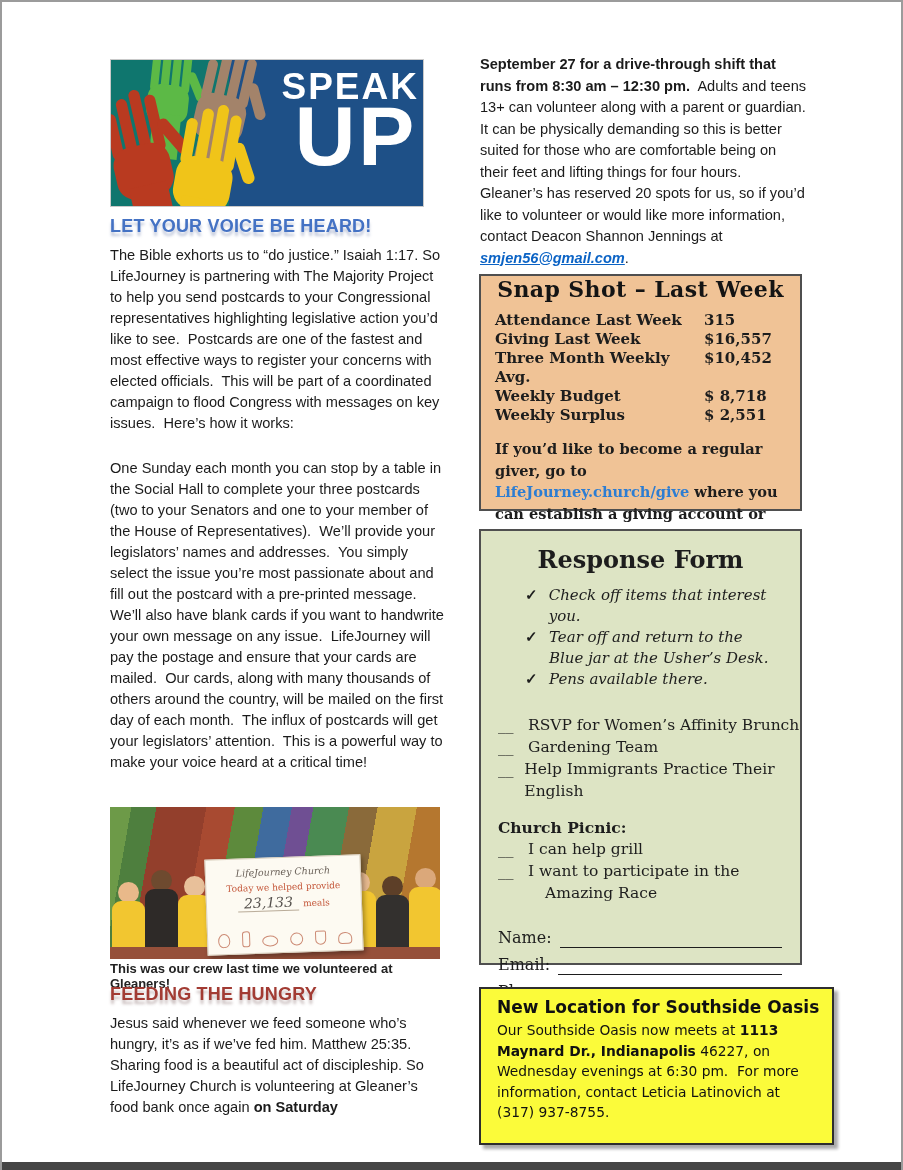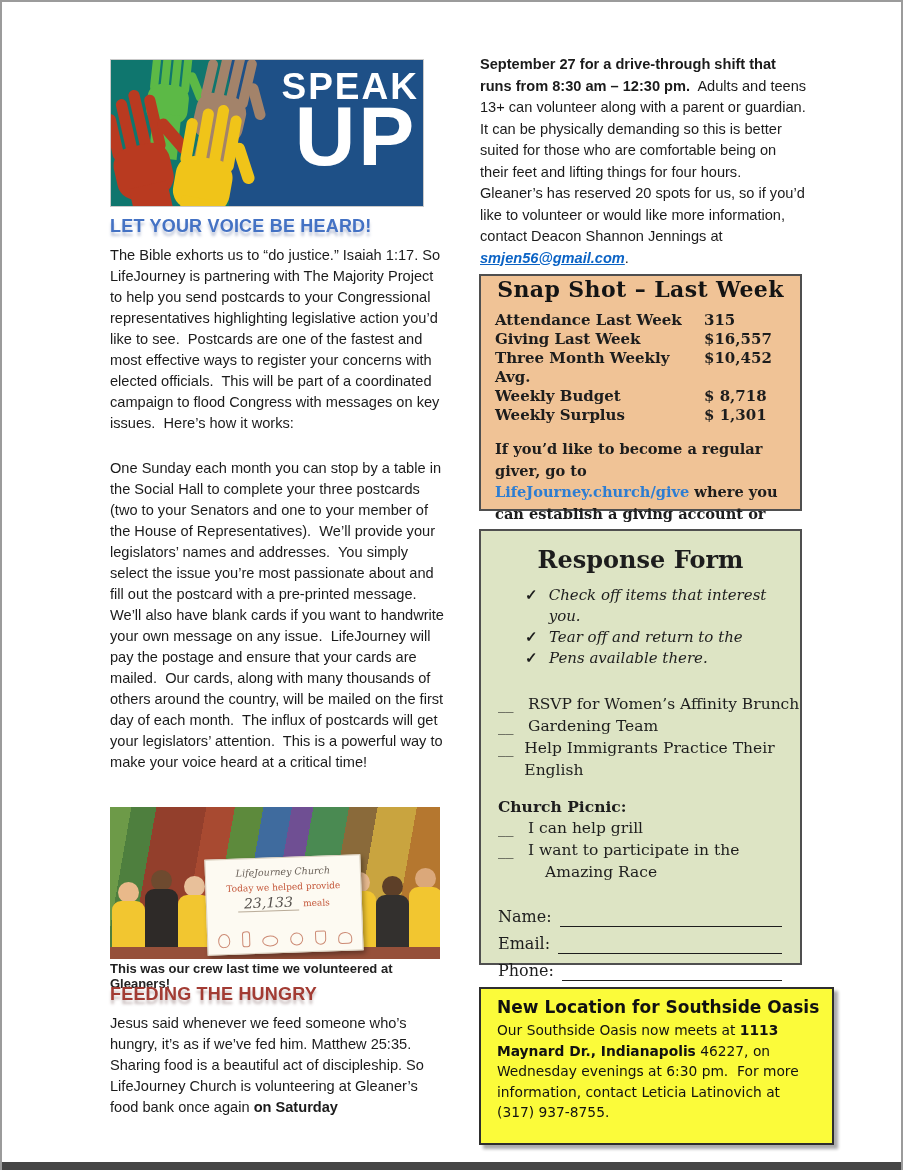--- a/index.html
+++ b/index.html
@@ -205,37 +205,38 @@
       <div class="snap-row">
         <span>Three Month Weekly Avg.</span>
         <span class="snap-val">$10,452</span>
       </div>
       <div class="snap-row">
         <span>Weekly Budget</span>
         <span class="snap-val">$ 8,718</span>
       </div>
       <div class="snap-row">
         <span>Weekly Surplus</span>
-        <span class="snap-val">$ 1,301</span>
+        <span class="snap-val">$ 2,551</span>
       </div>
     </div>
     <div class="snap-note"><span>If you’d like to become a regular giver, go to </span><span class="plainlink" style="color: rgb(45, 125, 210);">LifeJourney.church/give</span><span> where you can establish a giving account or text to give.</span></div>
   </div>
 
   <div class="abs box form">
     <div class="form-title">Response Form</div>
     <div class="bullets">
       <div class="bullet">
         <span class="chk">✓</span>
         <span>Check off items that interest you.</span>
       </div>
       <div class="bullet">
         <span class="chk">✓</span>
         <span>Tear off and return to the</span>
       </div>
+      <div class="bullet-cont">Blue jar at the Usher’s Desk.</div>
       <div class="bullet">
         <span class="chk">✓</span>
         <span>Pens available there.</span>
       </div>
     </div>
     <div class="items">
       <div class="item">
         <span class="blank">__</span>
         <span>RSVP for Women’s Affinity Brunch</span>
       </div>

